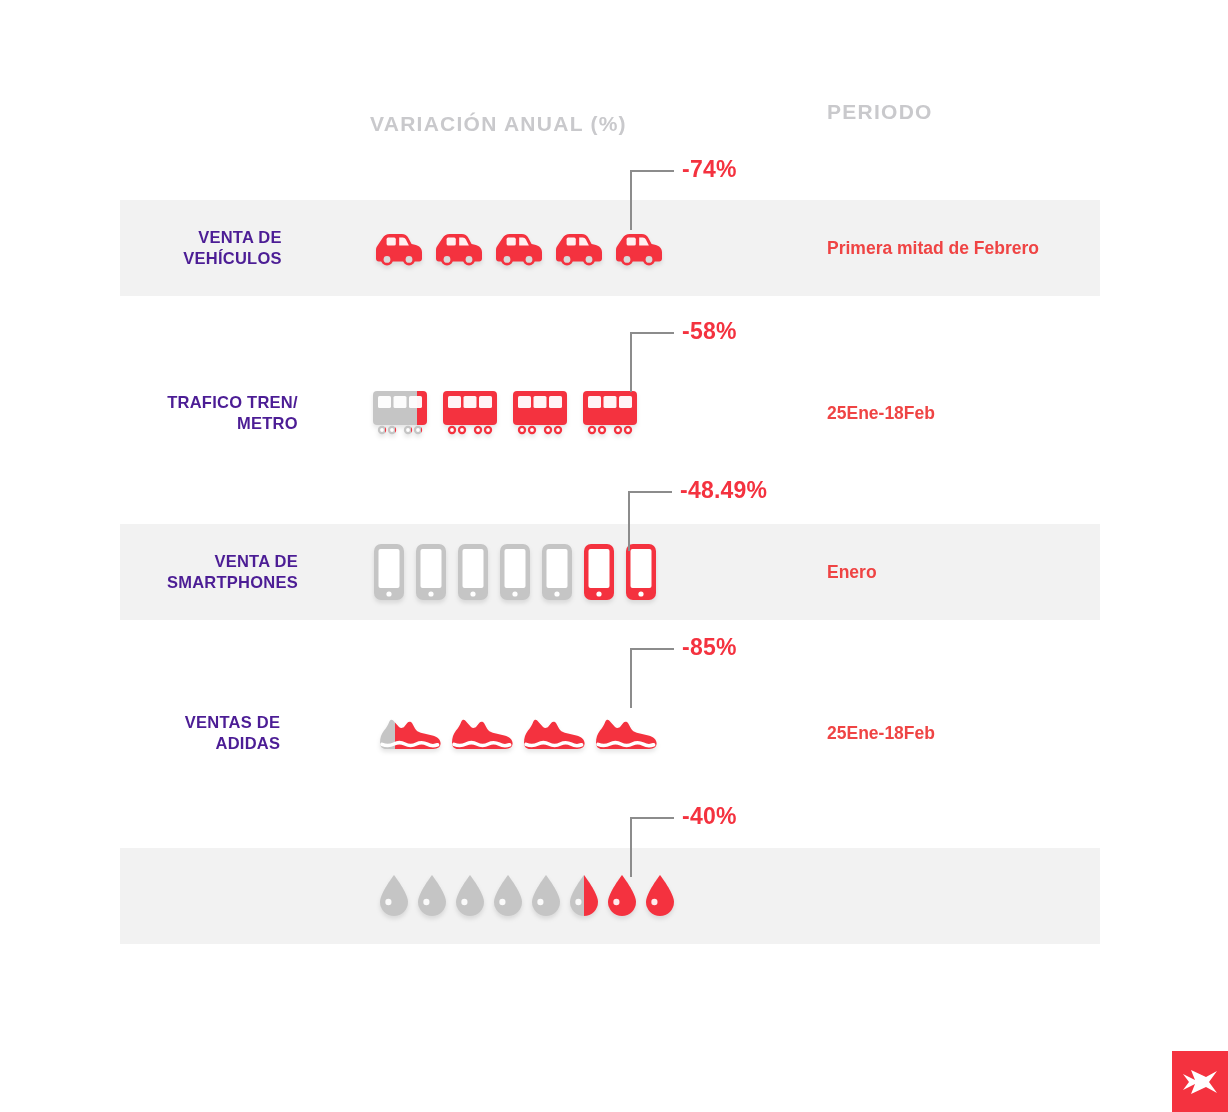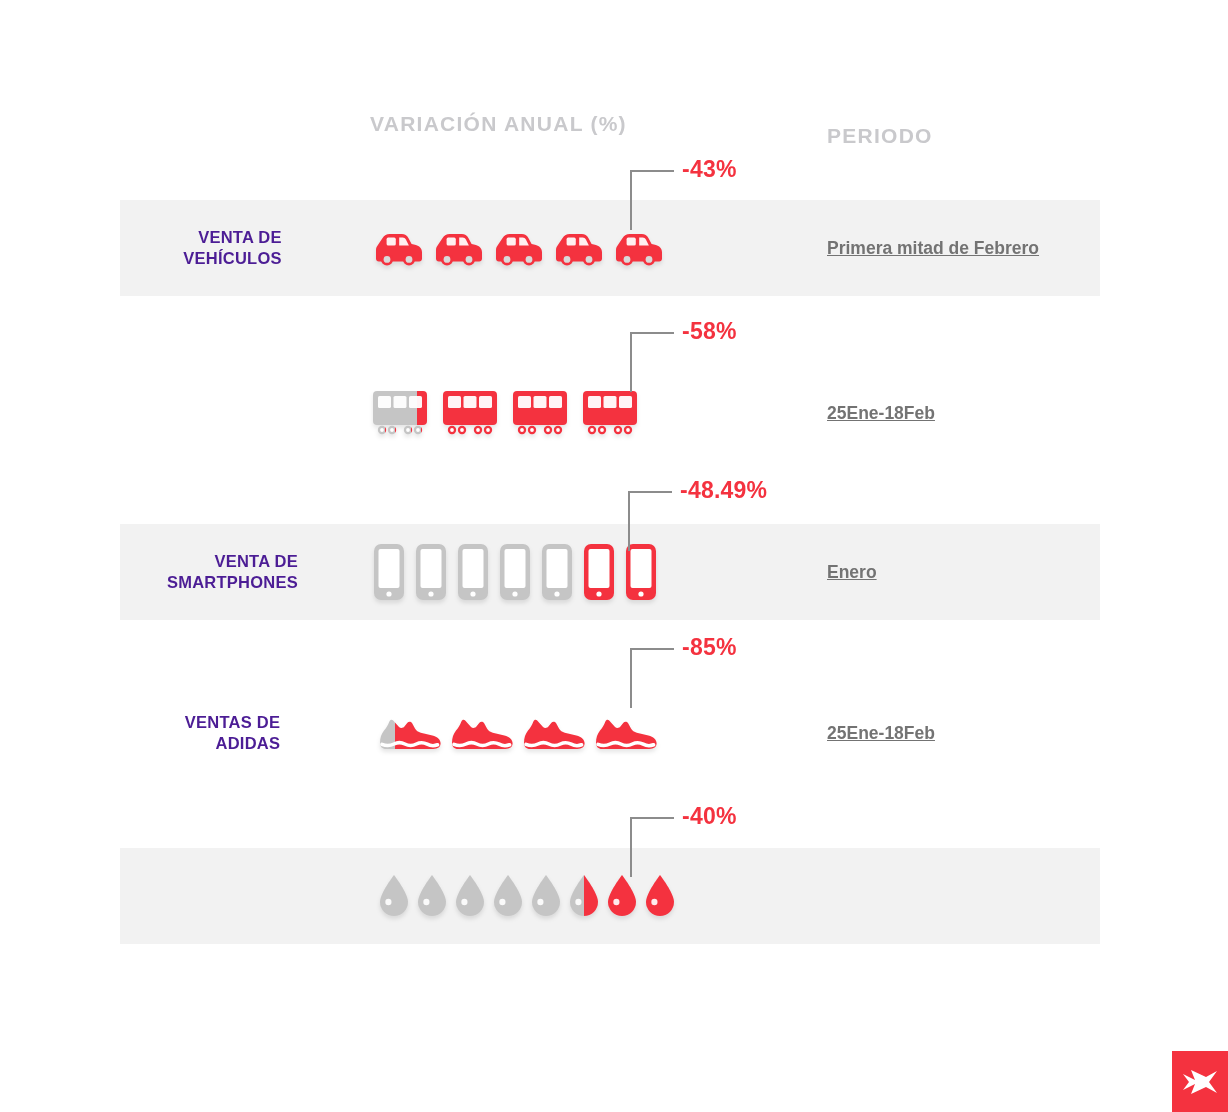--- a/index.html
+++ b/index.html
@@ -24,21 +24,21 @@
   .col-header {
     position: absolute;
     font-size: 21px;
     font-weight: bold;
     letter-spacing: 0.06em;
     color: #c9c9cc;
     text-transform: uppercase;
     white-space: nowrap;
   }
   #hdr-variacion { left: 370px; top: 112px; }
-  #hdr-periodo   { left: 827px; top: 124px; }
+  #hdr-periodo   { left: 827px; top: 100px; }
 
   
   .row {
     position: absolute;
     left: 0;
     width: 1228px;
     height: 96px;
   }
   .row .band {
     position: absolute;
@@ -70,23 +70,22 @@
 
   .row-period {
     position: absolute;
     left: 827px;
     top: 0;
     height: 96px;
     display: flex;
     align-items: center;
     font-size: 17.5px;
     font-weight: bold;
-    color: #737373;
+    color: #ef4444;
     white-space: nowrap;
-    text-decoration: underline;
   }
 
   .icon-track {
     position: absolute;
     left: 370px;
     top: 0;
     height: 96px;
     display: flex;
     align-items: center;
     gap: 2px;
@@ -211,20 +210,26 @@
               <circle cx="41" cy="33.4" r="6" fill="#f4323f"></circle>
               <circle cx="19" cy="33.4" r="3.4" fill="#d9d9d9"></circle>
               <circle cx="41" cy="33.4" r="3.4" fill="#d9d9d9"></circle>
             </svg>
           </span>
         </div>
         <div class="row-period">Primera mitad de Febrero</div>
       </div>
       <div class="row plain" style="top: 365px;">
         <div class="band"></div>
+        <div class="row-label">
+          <div>
+            <div>TRAFICO TREN/</div>
+            <div>METRO</div>
+          </div>
+        </div>
         <div class="icon-track" style="left: 370px; gap: 10px;">
           <span class="ic">
             <svg width="60" height="56" viewBox="0 0 60 56">
               <defs>
                 <linearGradient id="gr1n0" x1="0" y1="0" x2="1" y2="0">
                   <stop offset="82%" stop-color="#c5c5c5"></stop>
                   <stop offset="82%" stop-color="#f4323f"></stop>
                 </linearGradient>
               </defs>
               <rect x="3" y="6" width="54" height="34" rx="4" fill="url(#gr1n0)"></rect>
@@ -457,21 +462,21 @@
     </div>
 
   <div id="logo">
     <svg width="40" height="28" viewBox="0 0 40 28">
       <path d="M3 6 L15 12 L11 2 L26 9 L37 3 L29 14 L37 25 L26 19 L11 26 L15 16 L3 22 L9 14 Z" fill="#ffffff"></path>
     </svg>
   </div>
 
 <div class="callout" style="left: 630px; top: 170px;">
       <div class="leader"></div>
-      <div class="value">-43%</div>
+      <div class="value">-74%</div>
     </div>
     <div class="callout" style="left: 630px; top: 332px;">
       <div class="leader"></div>
       <div class="value">-58%</div>
     </div>
     <div class="callout" style="left: 628px; top: 491px;">
       <div class="leader"></div>
       <div class="value">-48.49%</div>
     </div>
     <div class="callout" style="left: 630px; top: 648px;">

